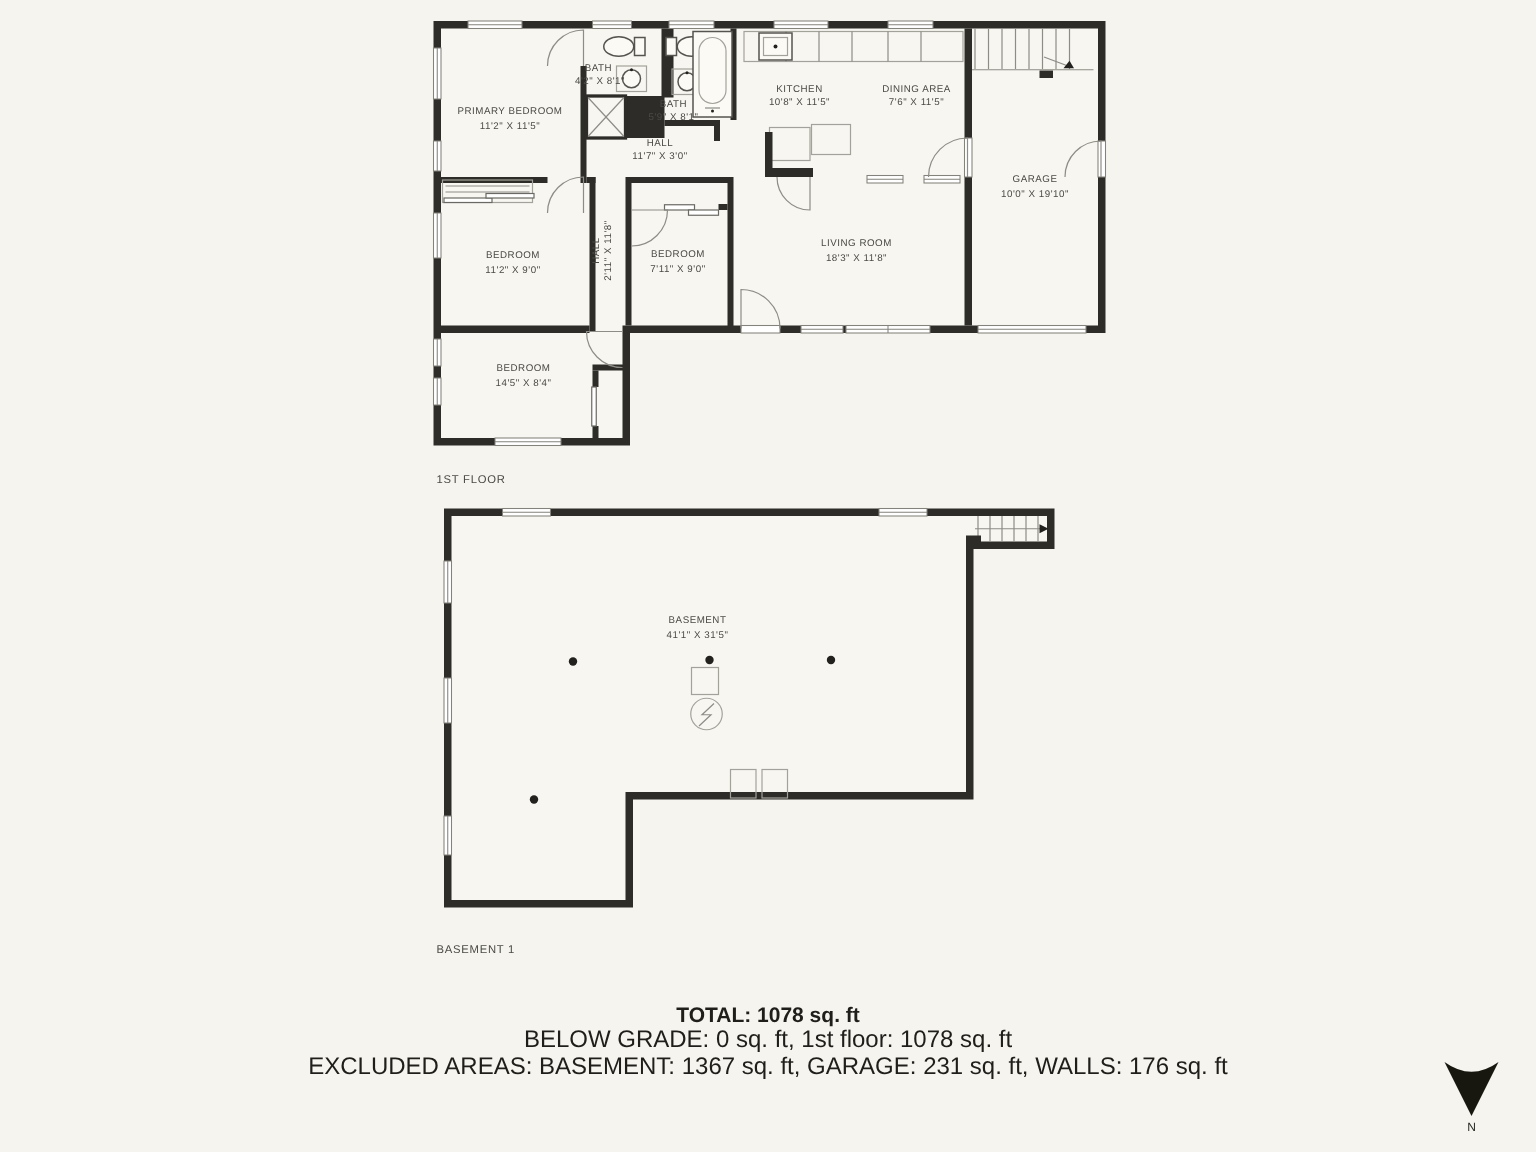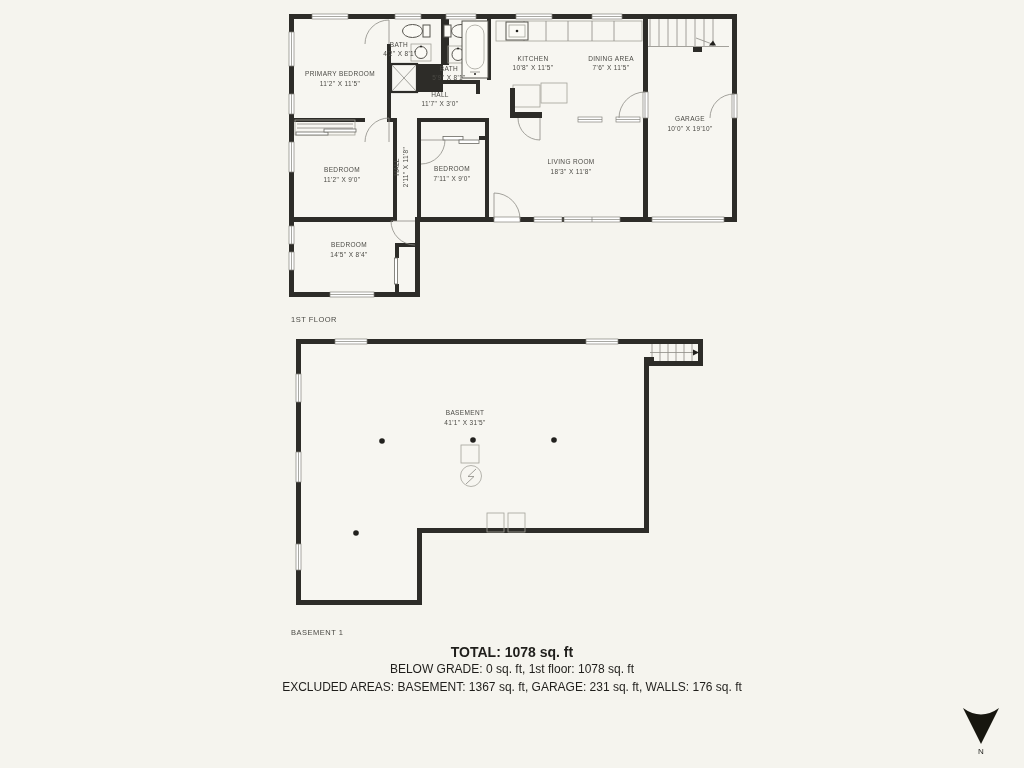--- a/index.html
+++ b/index.html
@@ -21,23 +21,23 @@
   .fixthin{fill:none;stroke:#a3a29a;stroke-width:0.8}
   .shower{fill:var(--floor);stroke:var(--wall);stroke-width:2.2}
   .slider{fill:#ffffff;stroke:#6a6963;stroke-width:0.8}
   .dot{fill:#22211e}
   .rname{font-family:"Liberation Sans",sans-serif;font-size:6.5px;fill:var(--plan-text);
     letter-spacing:.35px;text-anchor:middle}
   .caption{font-family:"Liberation Sans",sans-serif;font-size:7.5px;fill:var(--plan-text);
     letter-spacing:.5px}
   .compass-arrow{fill:#17160f}
   .compass-n{font-family:"Liberation Sans",sans-serif;font-size:8px;fill:#2a2a26;text-anchor:middle}
-  .summary{position:absolute;left:0;right:0;top:643px;text-align:center;color:var(--sum-text)}
+  .summary{position:absolute;left:0;right:0;top:667px;text-align:center;color:var(--sum-text)}
   .sum-total{font-size:14px;font-weight:bold;line-height:18px}
-  .sum-line{font-size:12px;line-height:17.5px}
+  .sum-line{font-size:16px;line-height:17.5px}
 </style>
 </head>
 <body style="background: rgb(245, 244, 238);">
 
 <div class="page">
 <svg width="1024" height="768" viewBox="0 0 1024 768">
 
   <g>
     <path class="floorfill" d="M289,14 H737 V222 H420 V297 H289 Z"></path>
     <path class="owall" d="M291.5,16.5 H734.5 V219.5 H417.5 V294.5 H291.5 Z"></path>

